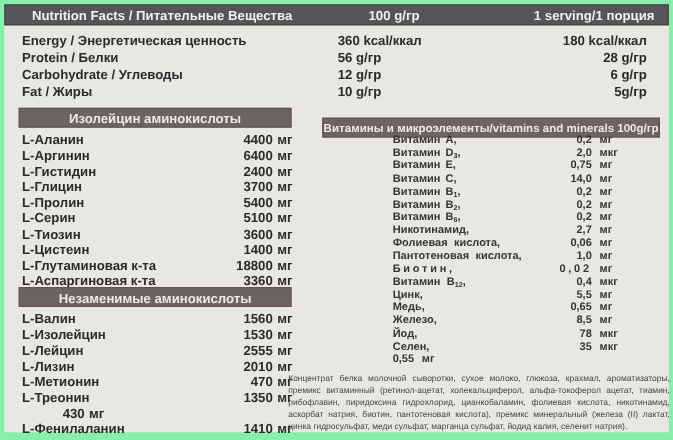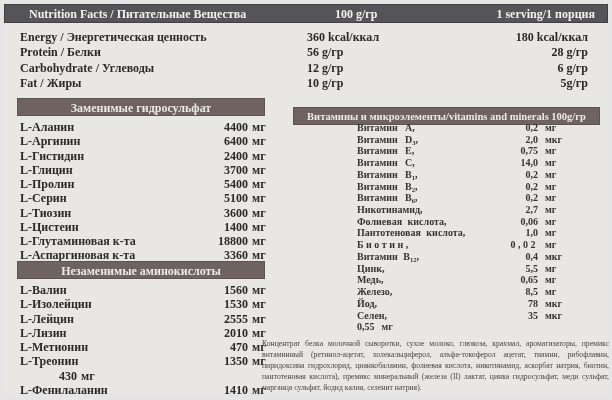--- a/index.html
+++ b/index.html
@@ -1,18 +1,18 @@
 <!DOCTYPE html>
 <html><head>
 <meta charset="utf-8">
 <style>
   html,body{margin:0;padding:0;}
   .page{
-    position:relative;width:612px;height:400px;background:#e5e5e5;
-    font-family:Liberation Serif, serif;
+    position:relative;width:612px;height:400px;background:#86efac;
+    font-family:Liberation Sans, sans-serif;
     color:#2c2a29;overflow:hidden;
   }
   .content-bg{position:absolute;left:4px;top:4px;width:604px;height:389px;background:#e9e7e4;}
   
   .topbar{
     position:absolute;left:4px;top:4px;width:604px;height:19px;
     background:#555458;border:1px solid #404043;box-sizing:border-box;
     color:#f2f1ef;font-size:12px;font-weight:bold;
   }
   .topbar span{position:absolute;top:2px;white-space:nowrap;}
@@ -86,21 +86,21 @@
         <span class="nvalserv">6 g/гр</span>
       </div>
       <div class="nrow">
         <span class="nlabel">Fat / Жиры</span>
         <span class="nval100">10 g/гр</span>
         <span class="nvalserv">5g/гр</span>
       </div>
     </div>
 
   <div class="hdr hdr-amino1">
-    <span>Заменимые гидросульфат</span>
+    <span>Изолейцин аминокислоты</span>
   </div>
   <div class="alist alist1" id="amino-list-1">
       <div class="arow">
         <span class="alabel">L-Аланин</span>
         <span class="avalue">4400</span>
         <span class="aunit">мг</span>
       </div>
       <div class="arow">
         <span class="alabel">L-Аргинин</span>
         <span class="avalue">6400</span>

